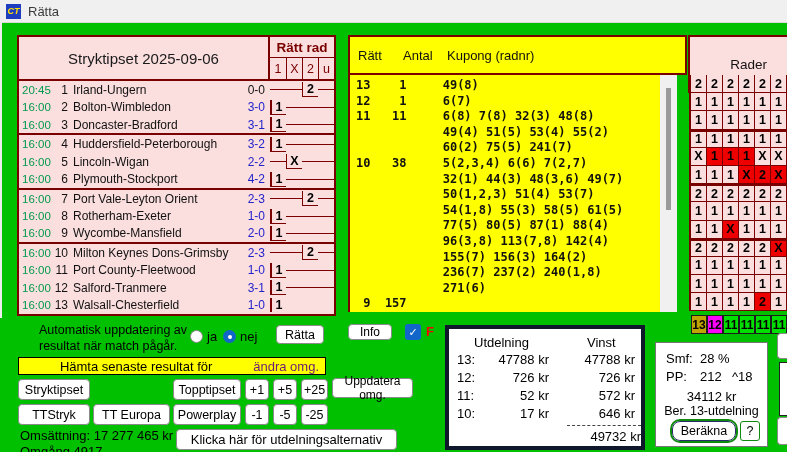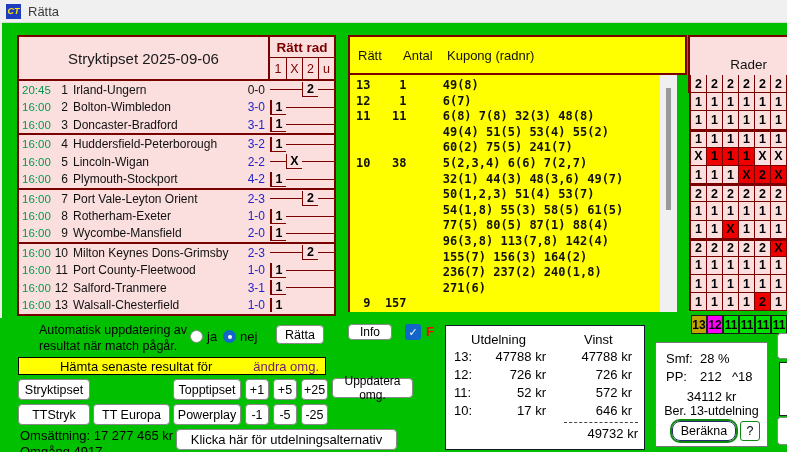--- a/index.html
+++ b/index.html
@@ -78,21 +78,21 @@
   #btn-tteuropa{left:93px;top:404px;width:77px;height:21px;}
   #btn-powerplay{left:173px;top:404px;width:68px;height:21px;}
   #btn-m1{left:245px;top:404px;width:24px;height:21px;}
   #btn-m5{left:273px;top:404px;width:24px;height:21px;}
   #btn-m25{left:301px;top:404px;width:27px;height:21px;}
   #turnover{left:20px;top:428px;font-size:13px;color:#000;}
   #round{left:20px;top:444px;font-size:13px;color:#000;}
   #btn-klicka{left:176px;top:429px;width:221px;height:21px;font-size:13px;}
 
   
-  #payout{left:445px;top:325px;width:200px;height:125px;background:#fff;border:1px solid #0f172a;box-sizing:border-box;font-size:13px;color:#000;}
+  #payout{left:445px;top:325px;width:200px;height:125px;background:#fff;border:4px solid #0f172a;box-sizing:border-box;font-size:13px;color:#000;}
   #payout .hdr{position:absolute;top:6px;}
   #payout-rows{position:absolute;top:21px;left:0;width:100%;}
   .prow{display:flex;height:18px;align-items:center;}
   .prow .tier{width:32px;padding-left:8px;box-sizing:content-box;}
   .prow .utd{width:60px;text-align:right;}
   .prow .vin{width:86px;text-align:right;}
   #pay-dash{position:absolute;left:118px;top:96px;width:74px;border-top:1px dashed #444;}
   #pay-total{position:absolute;top:100px;left:104px;width:88px;text-align:right;}
 
   

